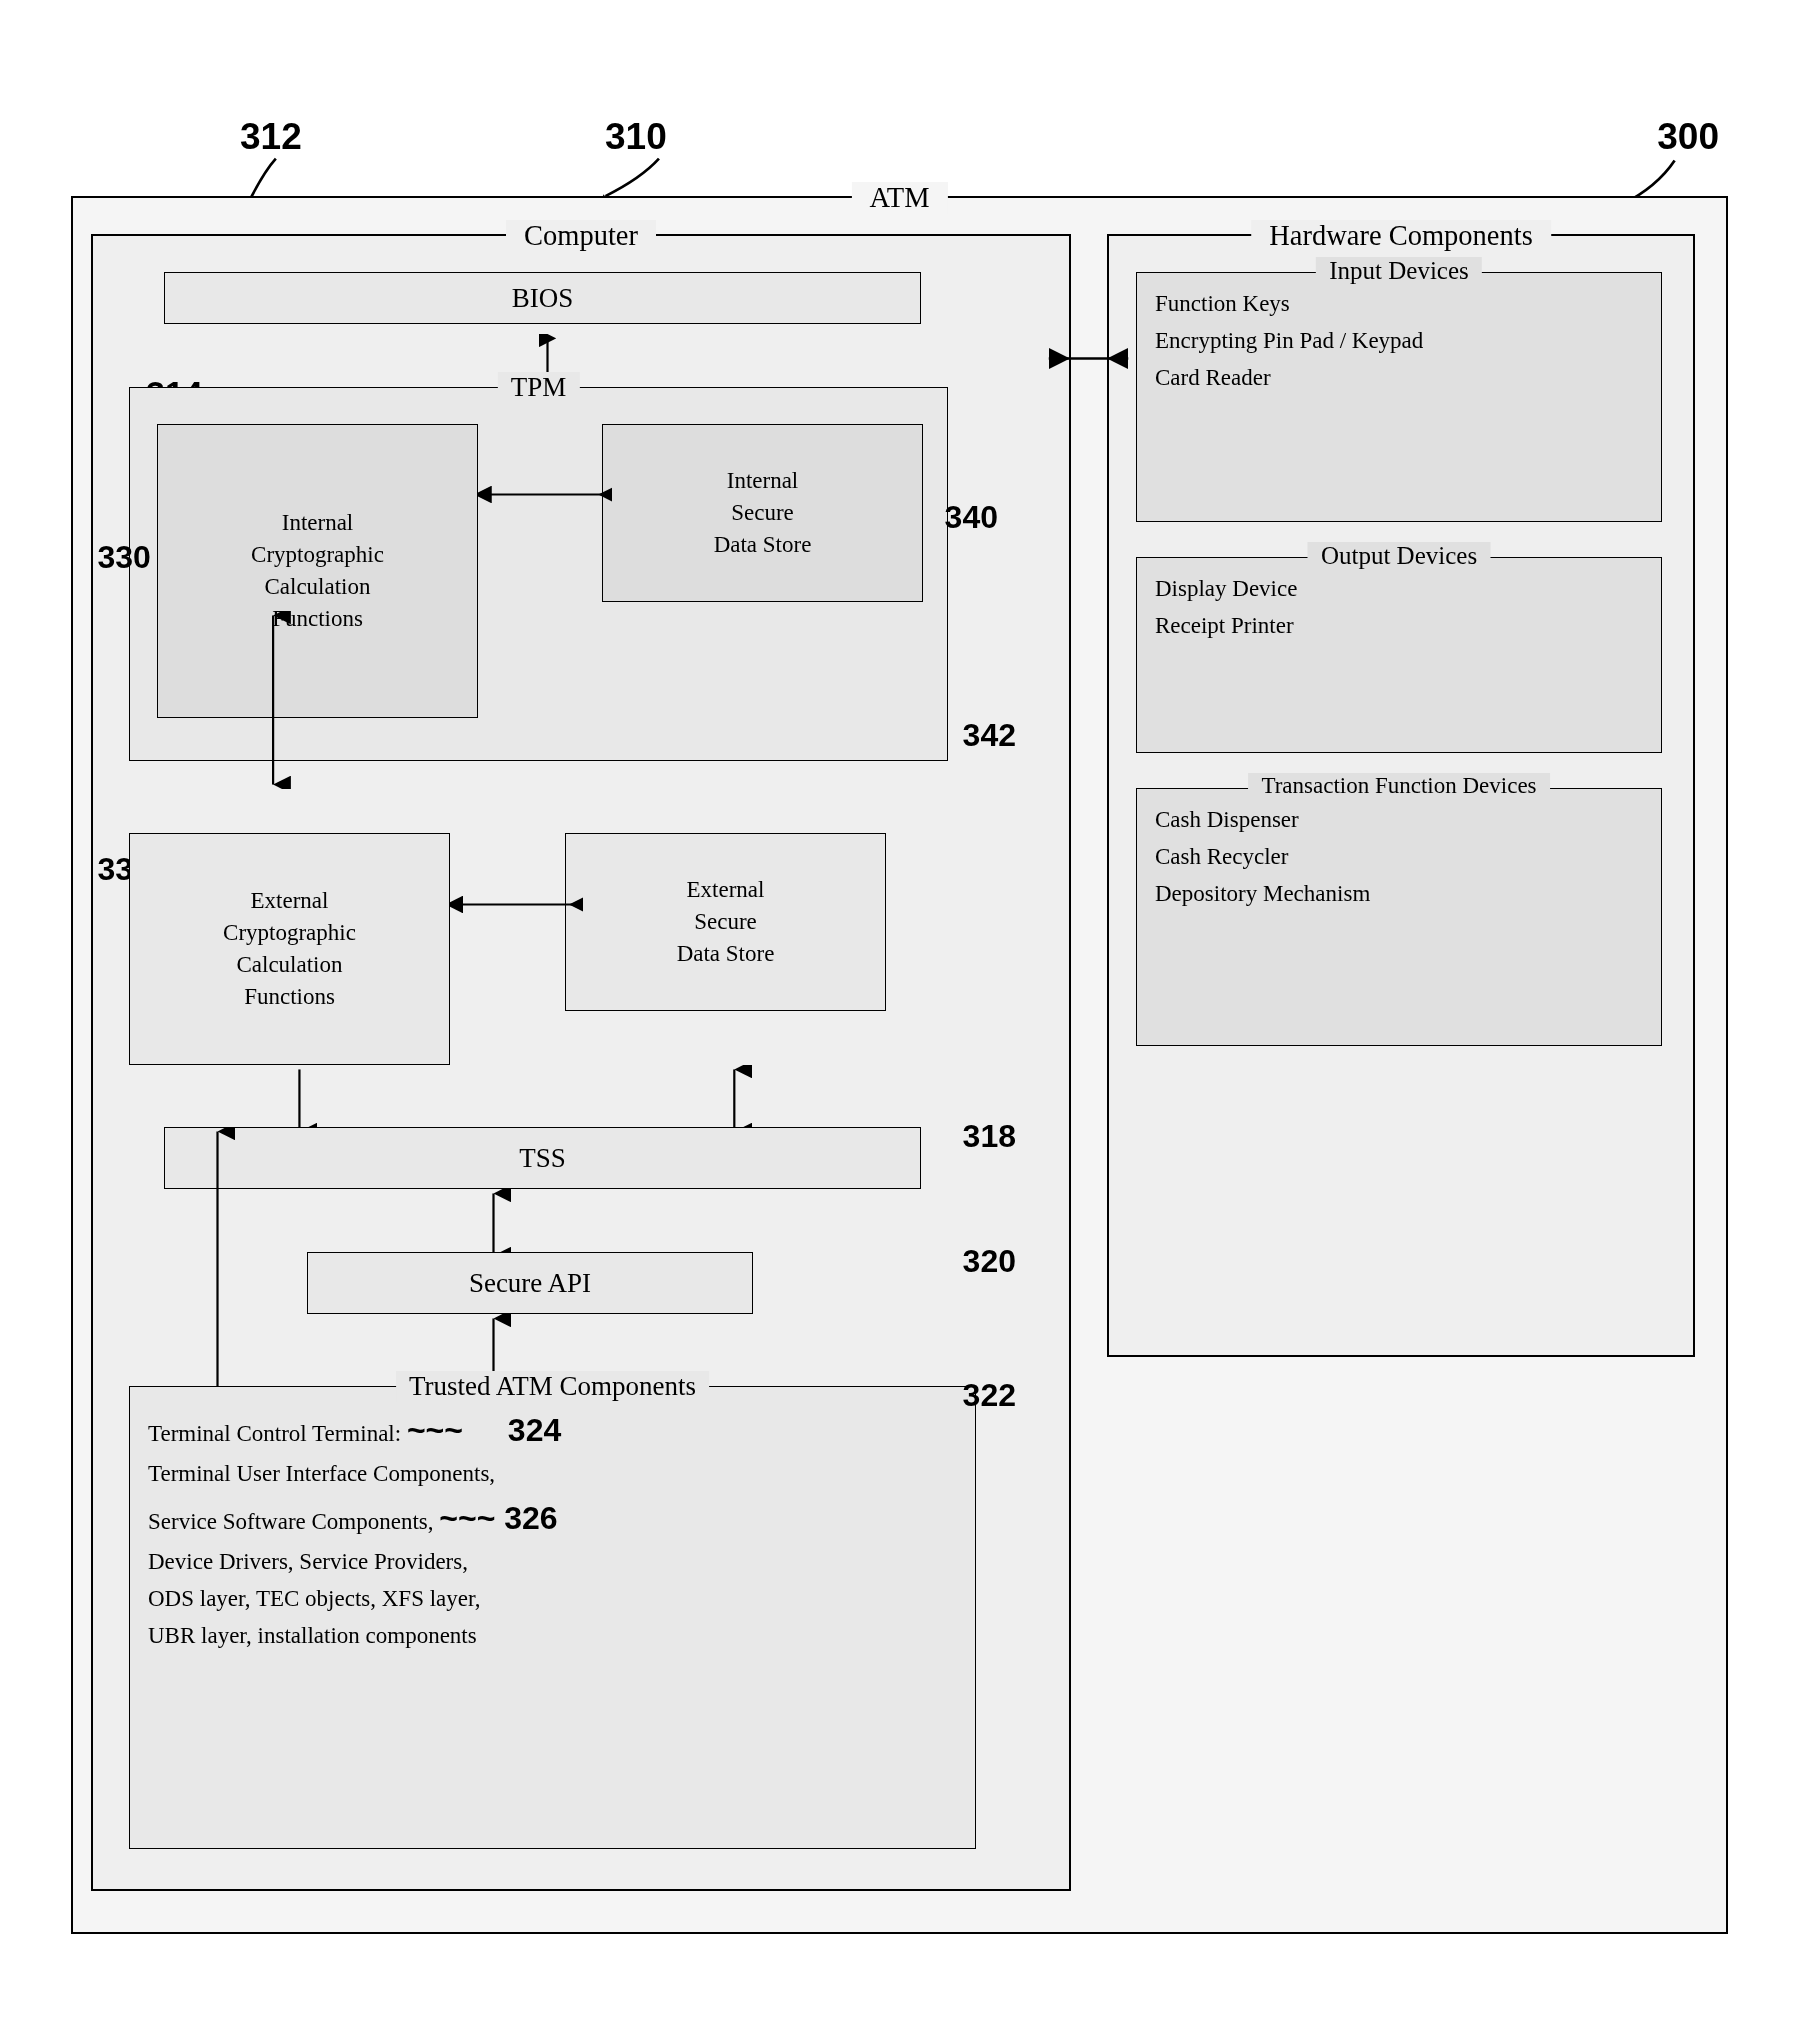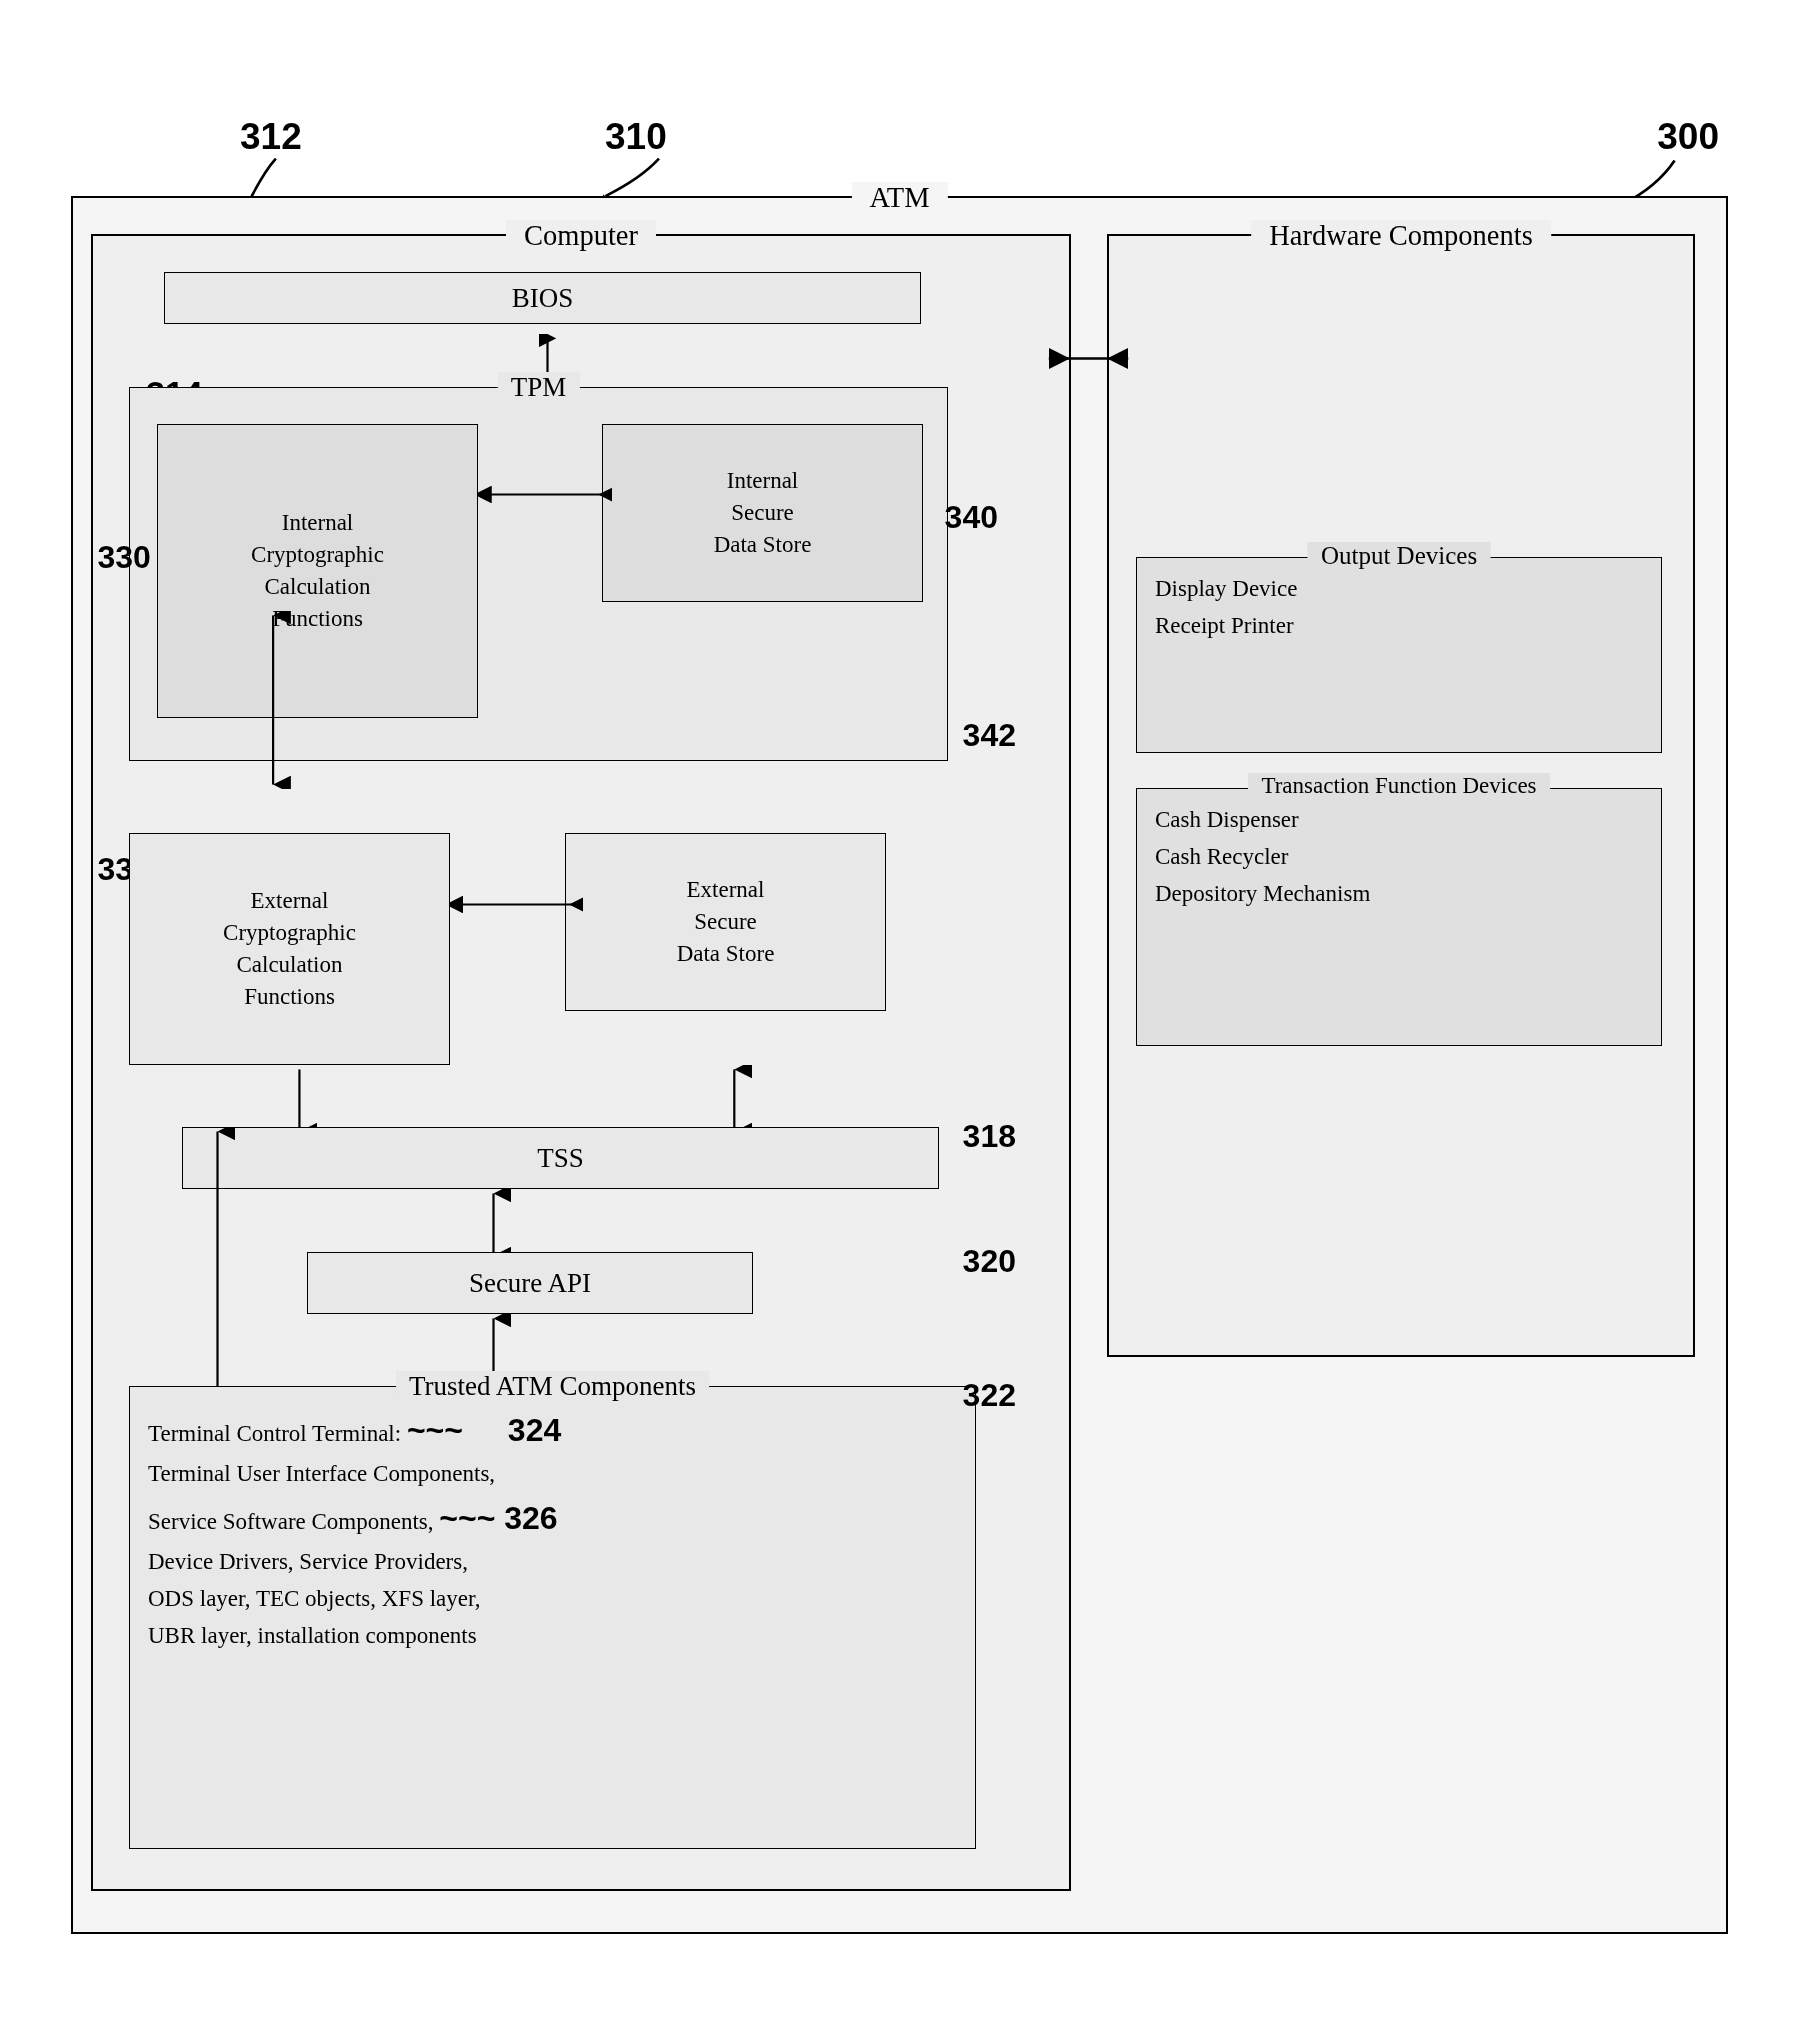--- a/index.html
+++ b/index.html
@@ -196,21 +196,21 @@
 
     .ext-secure-text {
       font-size: 23px;
       line-height: 1.4;
     }
 
     
     .tss-box {
       position: absolute;
       top: 891px;
-      left: 89px;
+      left: 71px;
       width: 757px;
       height: 62px;
       border: 1.8px solid #000;
       background: #e8e8e8;
       display: flex;
       align-items: center;
       justify-content: center;
     }
 
     .tss-title {
@@ -568,20 +568,28 @@
         </div>
       </div>
 
       <div class="ref-label" style="top: 1141px; right: 53px; font-size: 32px;">322</div>
 
     </div>
 
     <div class="hw-box">
       <div class="hw-title">Hardware Components</div>
 
+      <div class="input-devices-box">
+        <div class="input-devices-title">Input Devices</div>
+        <div class="input-devices-content">
+          <span>Function Keys</span><br>
+          <span>Encrypting Pin Pad / Keypad</span><br>
+          <span>Card Reader</span>
+        </div>
+      </div>
 
       <div class="output-devices-box">
         <div class="output-devices-title">Output Devices</div>
         <div class="output-devices-content">
           <span>Display Device</span><br>
           <span>Receipt Printer</span>
         </div>
       </div>
 
       <div class="transaction-devices-box">

